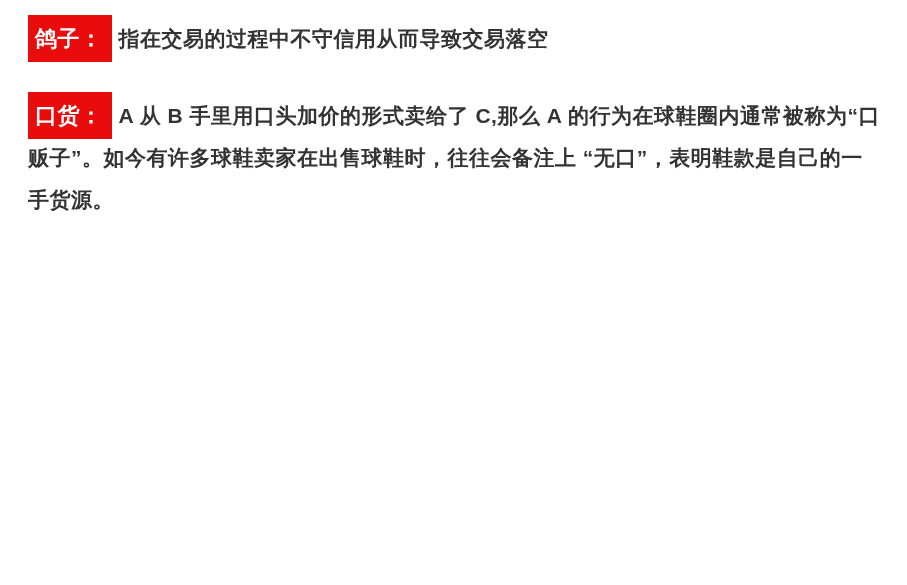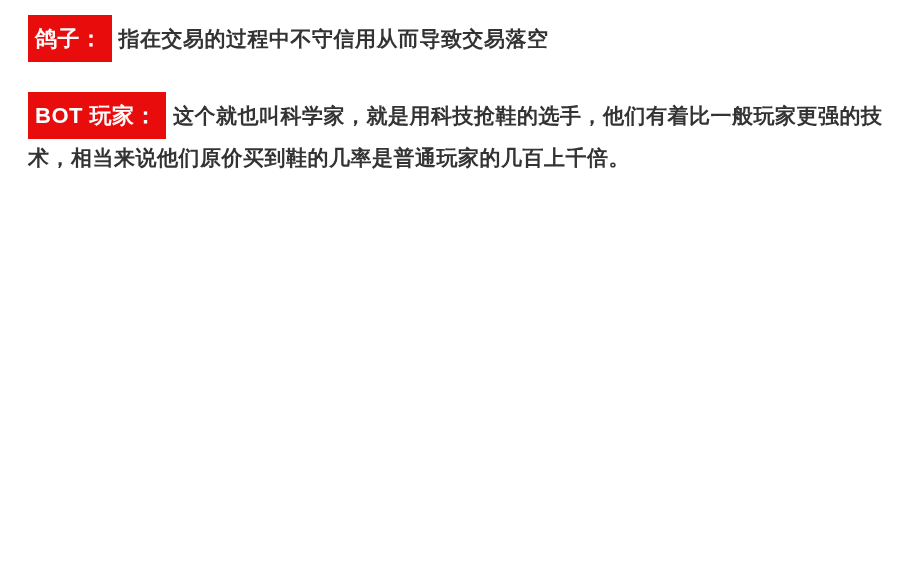--- a/index.html
+++ b/index.html
@@ -40,20 +40,20 @@
 </style>
 </head>
 <body>
 
 <div class="page">
 
   <p class="entry">
     <span class="term">鸽子：</span><span class="definition">指在交易的过程中不守信用从而导致交易落空</span>
   </p>
 
+  <p class="entry">
+    <span class="term">口货：</span><span class="definition">A 从 B 手里用口头加价的形式卖给了 C,那么 A 的行为在球鞋圈内通常被称为“口贩子”。如今有许多球鞋卖家在出售球鞋时，往往会备注上 “无口”，表明鞋款是自己的一手货源。</span>
+  </p>
 
 
-  <p class="entry">
-    <span class="term">BOT 玩家：</span><span class="definition">这个就也叫科学家，就是用科技抢鞋的选手，他们有着比一般玩家更强的技术，相当来说他们原价买到鞋的几率是普通玩家的几百上千倍。</span>
-  </p>
 
 
 </div>
 
 </body></html>

